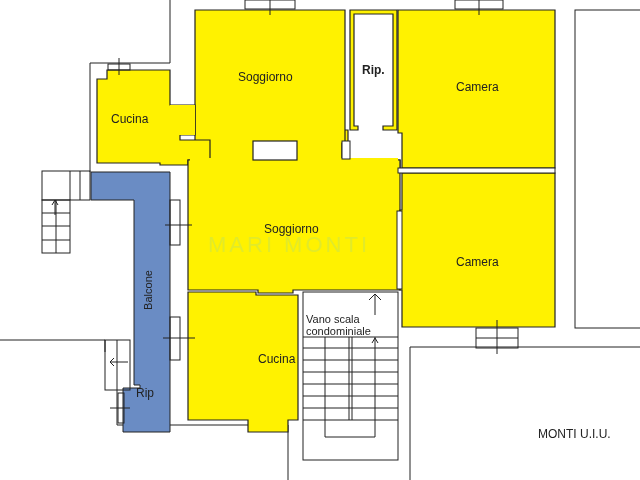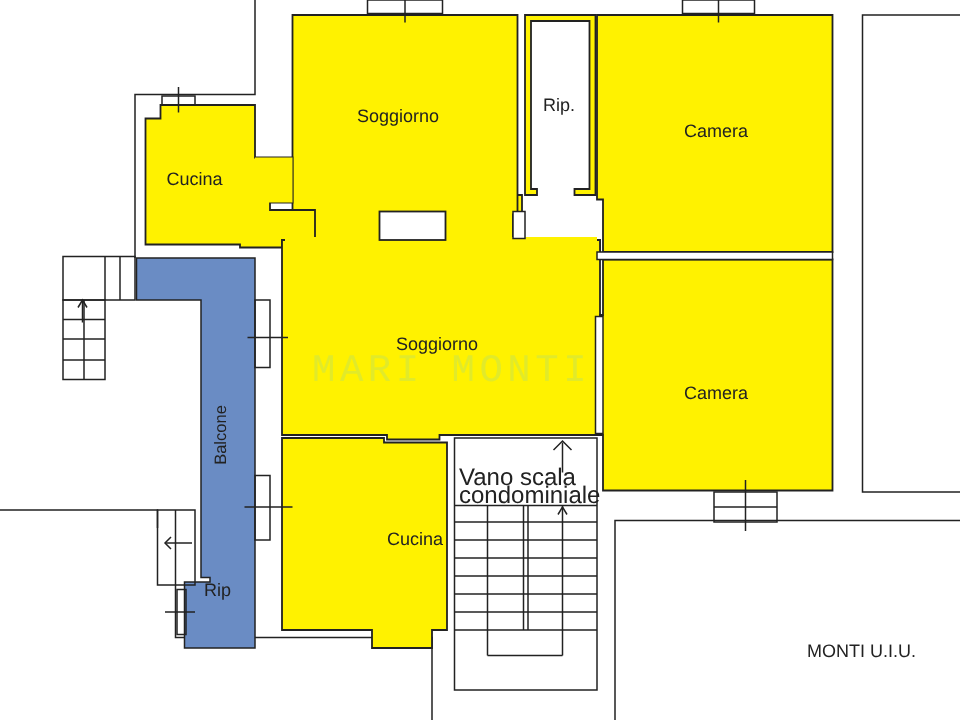--- a/index.html
+++ b/index.html
@@ -1,21 +1,21 @@
 <!DOCTYPE html>
 <html><head>
 <meta charset="utf-8">
 <style>
   html, body { margin: 0; padding: 0; background: #ffffff; }
   body { width: 640px; height: 480px; position: relative; overflow: hidden; font-family: "Liberation Sans", sans-serif; }
   svg { position: absolute; left: 0; top: 0; }
   .lbl { position: absolute; font-size: 12px; color: #222; white-space: nowrap; font-family: "Liberation Sans", sans-serif; }
-  .lbl-small { font-size: 16px; line-height: 12px; }
+  .lbl-small { font-size: 11px; line-height: 12px; }
   .vert { transform: rotate(-90deg); transform-origin: center center; }
-  .wm { position: absolute; font-family: Liberation Mono, monospace; font-size: 26px; letter-spacing: 3px; color: rgba(170, 220, 120, 0.35); white-space: nowrap; }
+  .wm { position: absolute; font-family: Liberation Sans, sans-serif; font-size: 22px; letter-spacing: 3px; color: rgba(170, 220, 120, 0.35); white-space: nowrap; }
 </style>
 </head>
 <body>
 
 <svg width="640" height="480" viewBox="0 0 640 480">
 
   <g stroke="#222" stroke-width="1" fill="none">
     <polyline points="170,0 170,63 90,63 90,172"></polyline>
     <polyline points="0,340 105,340 105,352"></polyline>
     <polyline points="117,390 117,425 288,425 288,480"></polyline>
@@ -101,21 +101,21 @@
     <line x1="303" y1="396" x2="398" y2="396"></line>
       <line x1="303" y1="408" x2="398" y2="408"></line>
     <line x1="303" y1="420" x2="398" y2="420"></line>
     <line x1="375" y1="315" x2="375" y2="295"></line>
       <polyline points="369,300 375,294 381,300"></polyline>
     <polyline points="372,343 375,338 378,343"></polyline>
   </g>
 </svg>
 
 <div class="lbl" style="left:238px;top:70px;">Soggiorno</div>
-<div class="lbl" style="left:362px;top:63px;">Rip.</div>
+<div class="lbl" style="left:362px;top:63px;font-weight:bold;">Rip.</div>
 <div class="lbl" style="left:456px;top:80px;">Camera</div>
 <div class="lbl" style="left:111px;top:112px;">Cucina</div>
 <div class="lbl" style="left:264px;top:222px;">Soggiorno</div>
 <div class="lbl" style="left:456px;top:255px;">Camera</div>
 <div class="lbl vert" style="left:128px;top:284px;font-size:11px;">Balcone</div>
 <div class="lbl" style="left:220px;top:352px;margin-left:38px;">Cucina</div>
 <div class="lbl" style="left:136px;top:386px;">Rip</div>
 
 <div class="lbl lbl-small" style="left:306px;top:313px;">
   <div>Vano scala</div>

